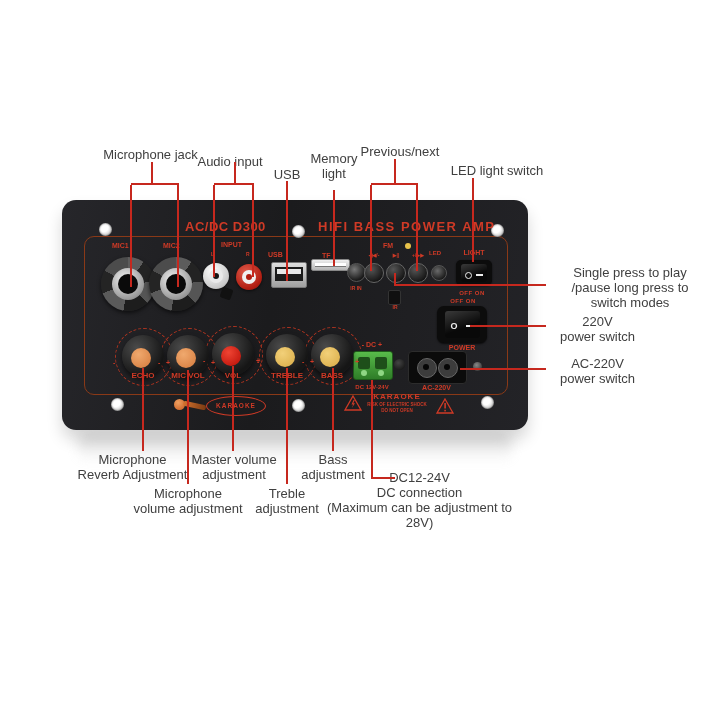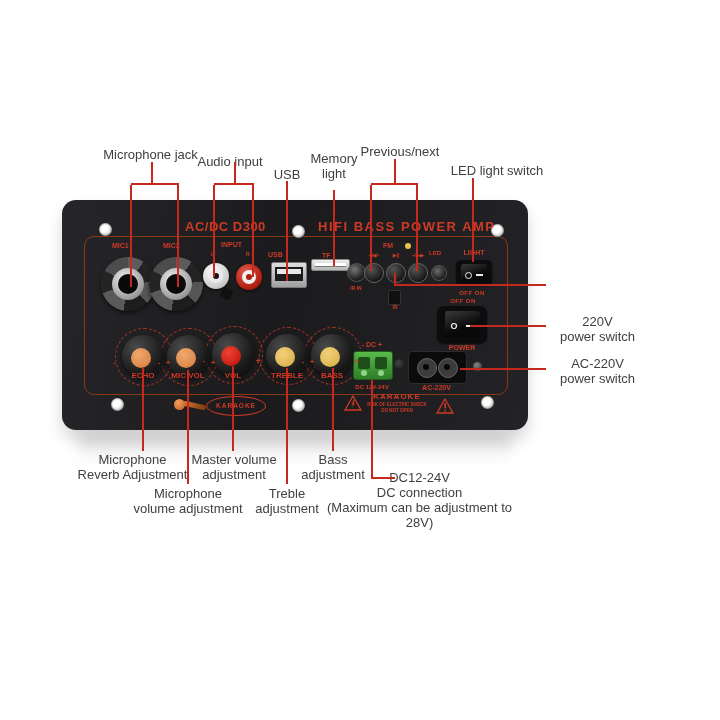--- a/index.html
+++ b/index.html
@@ -261,20 +261,25 @@
   <span>Memory</span>
   <span>light</span>
 </div>
 <div class="lbl" style="left:350px;top:144px;width:100px;">
       <span>Previous/next</span>
     </div>
 <div class="lbl" style="left:438px;top:163px;width:118px;">
       <span>LED light switch</span>
     </div>
 
+<div class="lbl" style="left:546px;top:265px;width:168px;">
+  <span>Single press to play</span>
+  <span>/pause long press to</span>
+  <span>switch modes</span>
+</div>
 <div class="lbl" style="left:540px;top:314px;width:115px;">
   <span>220V</span>
   <span>power switch</span>
 </div>
 <div class="lbl" style="left:540px;top:356px;width:115px;">
   <span>AC-220V</span>
   <span>power switch</span>
 </div>
 
 <div class="lbl" style="left:55px;top:452px;width:155px;">

